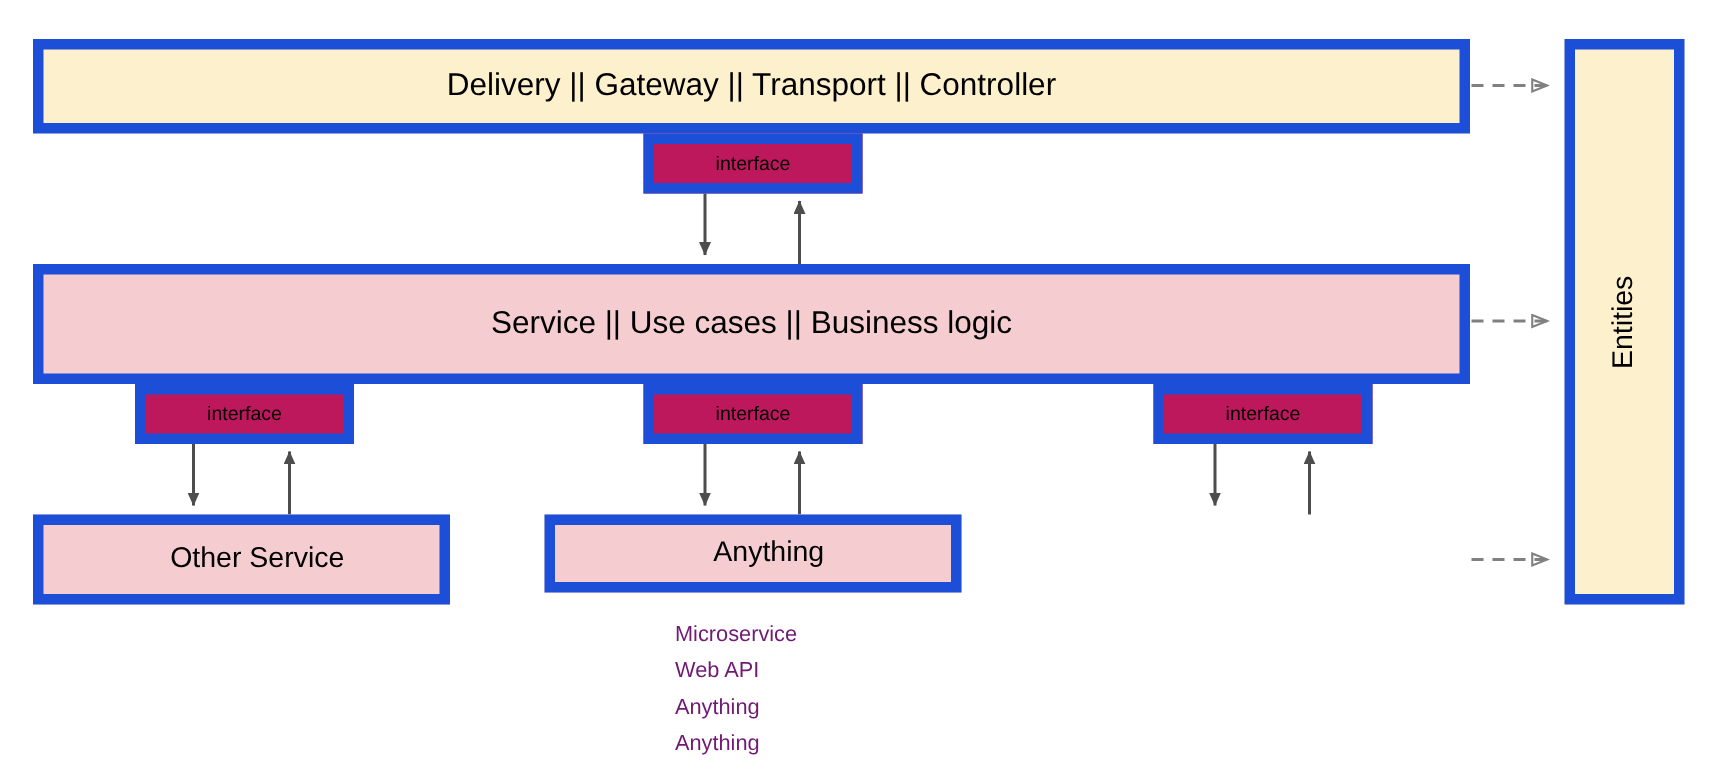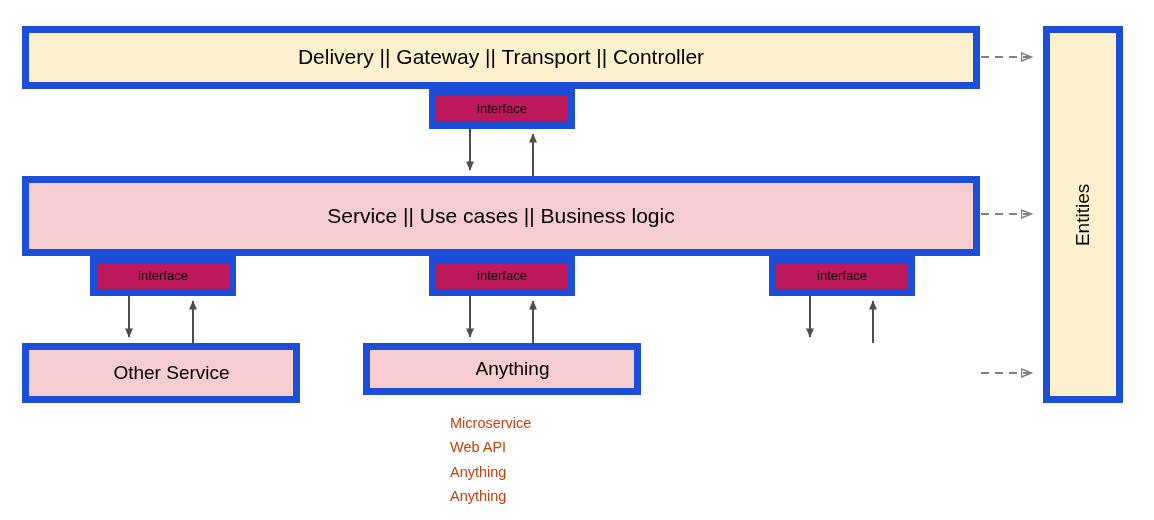--- a/index.html
+++ b/index.html
@@ -119,21 +119,21 @@
     width: 278px;
     height: 60px;
   }
   
   #anything-sublist {
     position: absolute;
     left: 450px;
     top: 411px;
     font-size: 14.5px;
     line-height: 24.3px;
-    color: #c2410c;
+    color: #701a75;
     text-align: left;
     white-space: nowrap;
   }
   #anything-sublist div {
     height: 24.3px;
   }
 </style>
 </head>
 <body>
 

